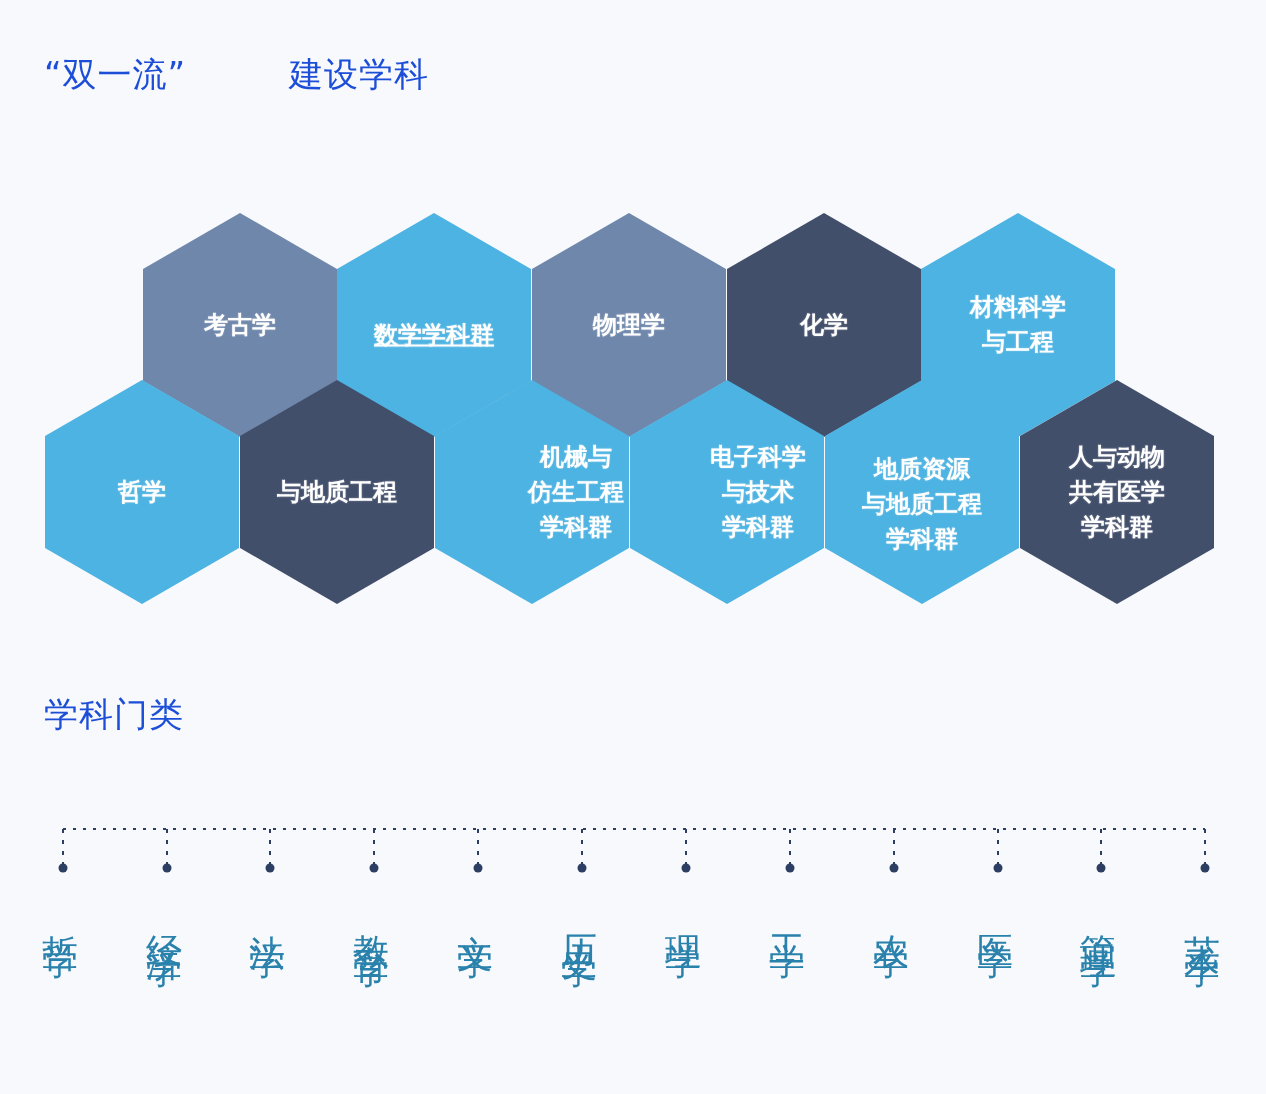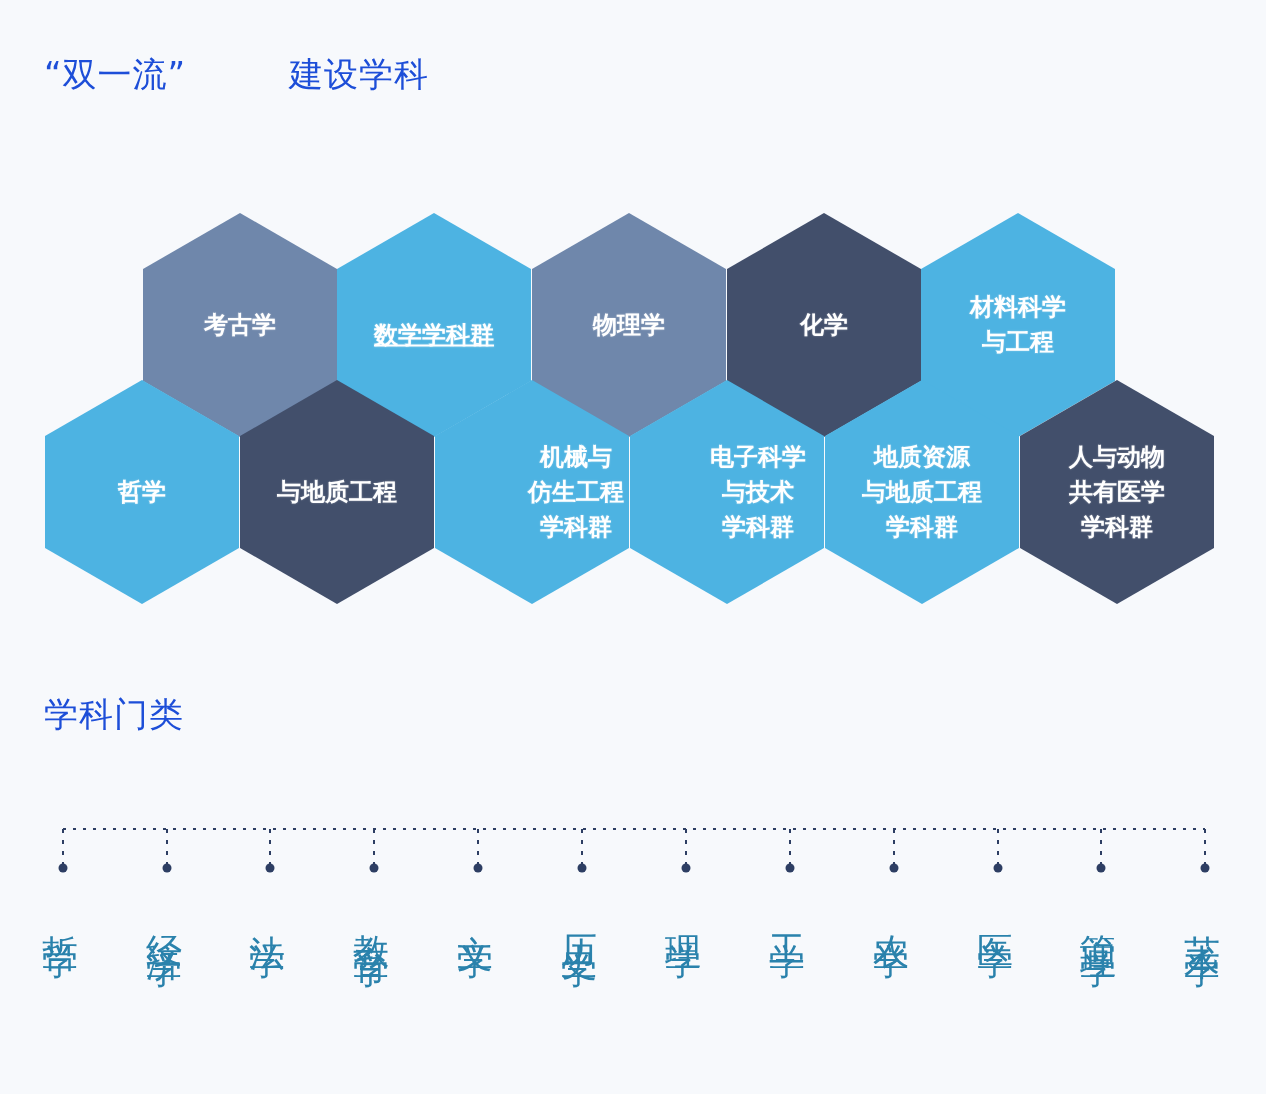--- a/index.html
+++ b/index.html
@@ -55,21 +55,21 @@
     <div class="hex-label" style="left: 1018px; top: 325px;">材料科学
 与工程</div>
     <div class="hex-label" style="left: 142px; top: 492px;">哲学</div>
     <div class="hex-label" style="left: 337px; top: 492px;">与地质工程</div>
     <div class="hex-label" style="left: 532px; top: 492px; margin-left: 44px;">机械与
 仿生工程
 学科群</div>
     <div class="hex-label" style="left: 727px; top: 492px; margin-left: 31px;">电子科学
 与技术
 学科群</div>
-    <div class="hex-label" style="left: 922px; top: 492px;">地质资源
+    <div class="hex-label" style="left: 922px; top: 504px;">地质资源
 与地质工程
 学科群</div>
     <div class="hex-label" style="left: 1117px; top: 492px; font-family: Liberation Serif, serif;">人与动物
 共有医学
 学科群</div>
   </div>
 
 <div class="title" id="title-categories">学科门类</div>
 
 <svg id="tree" width="1266" height="1094">

